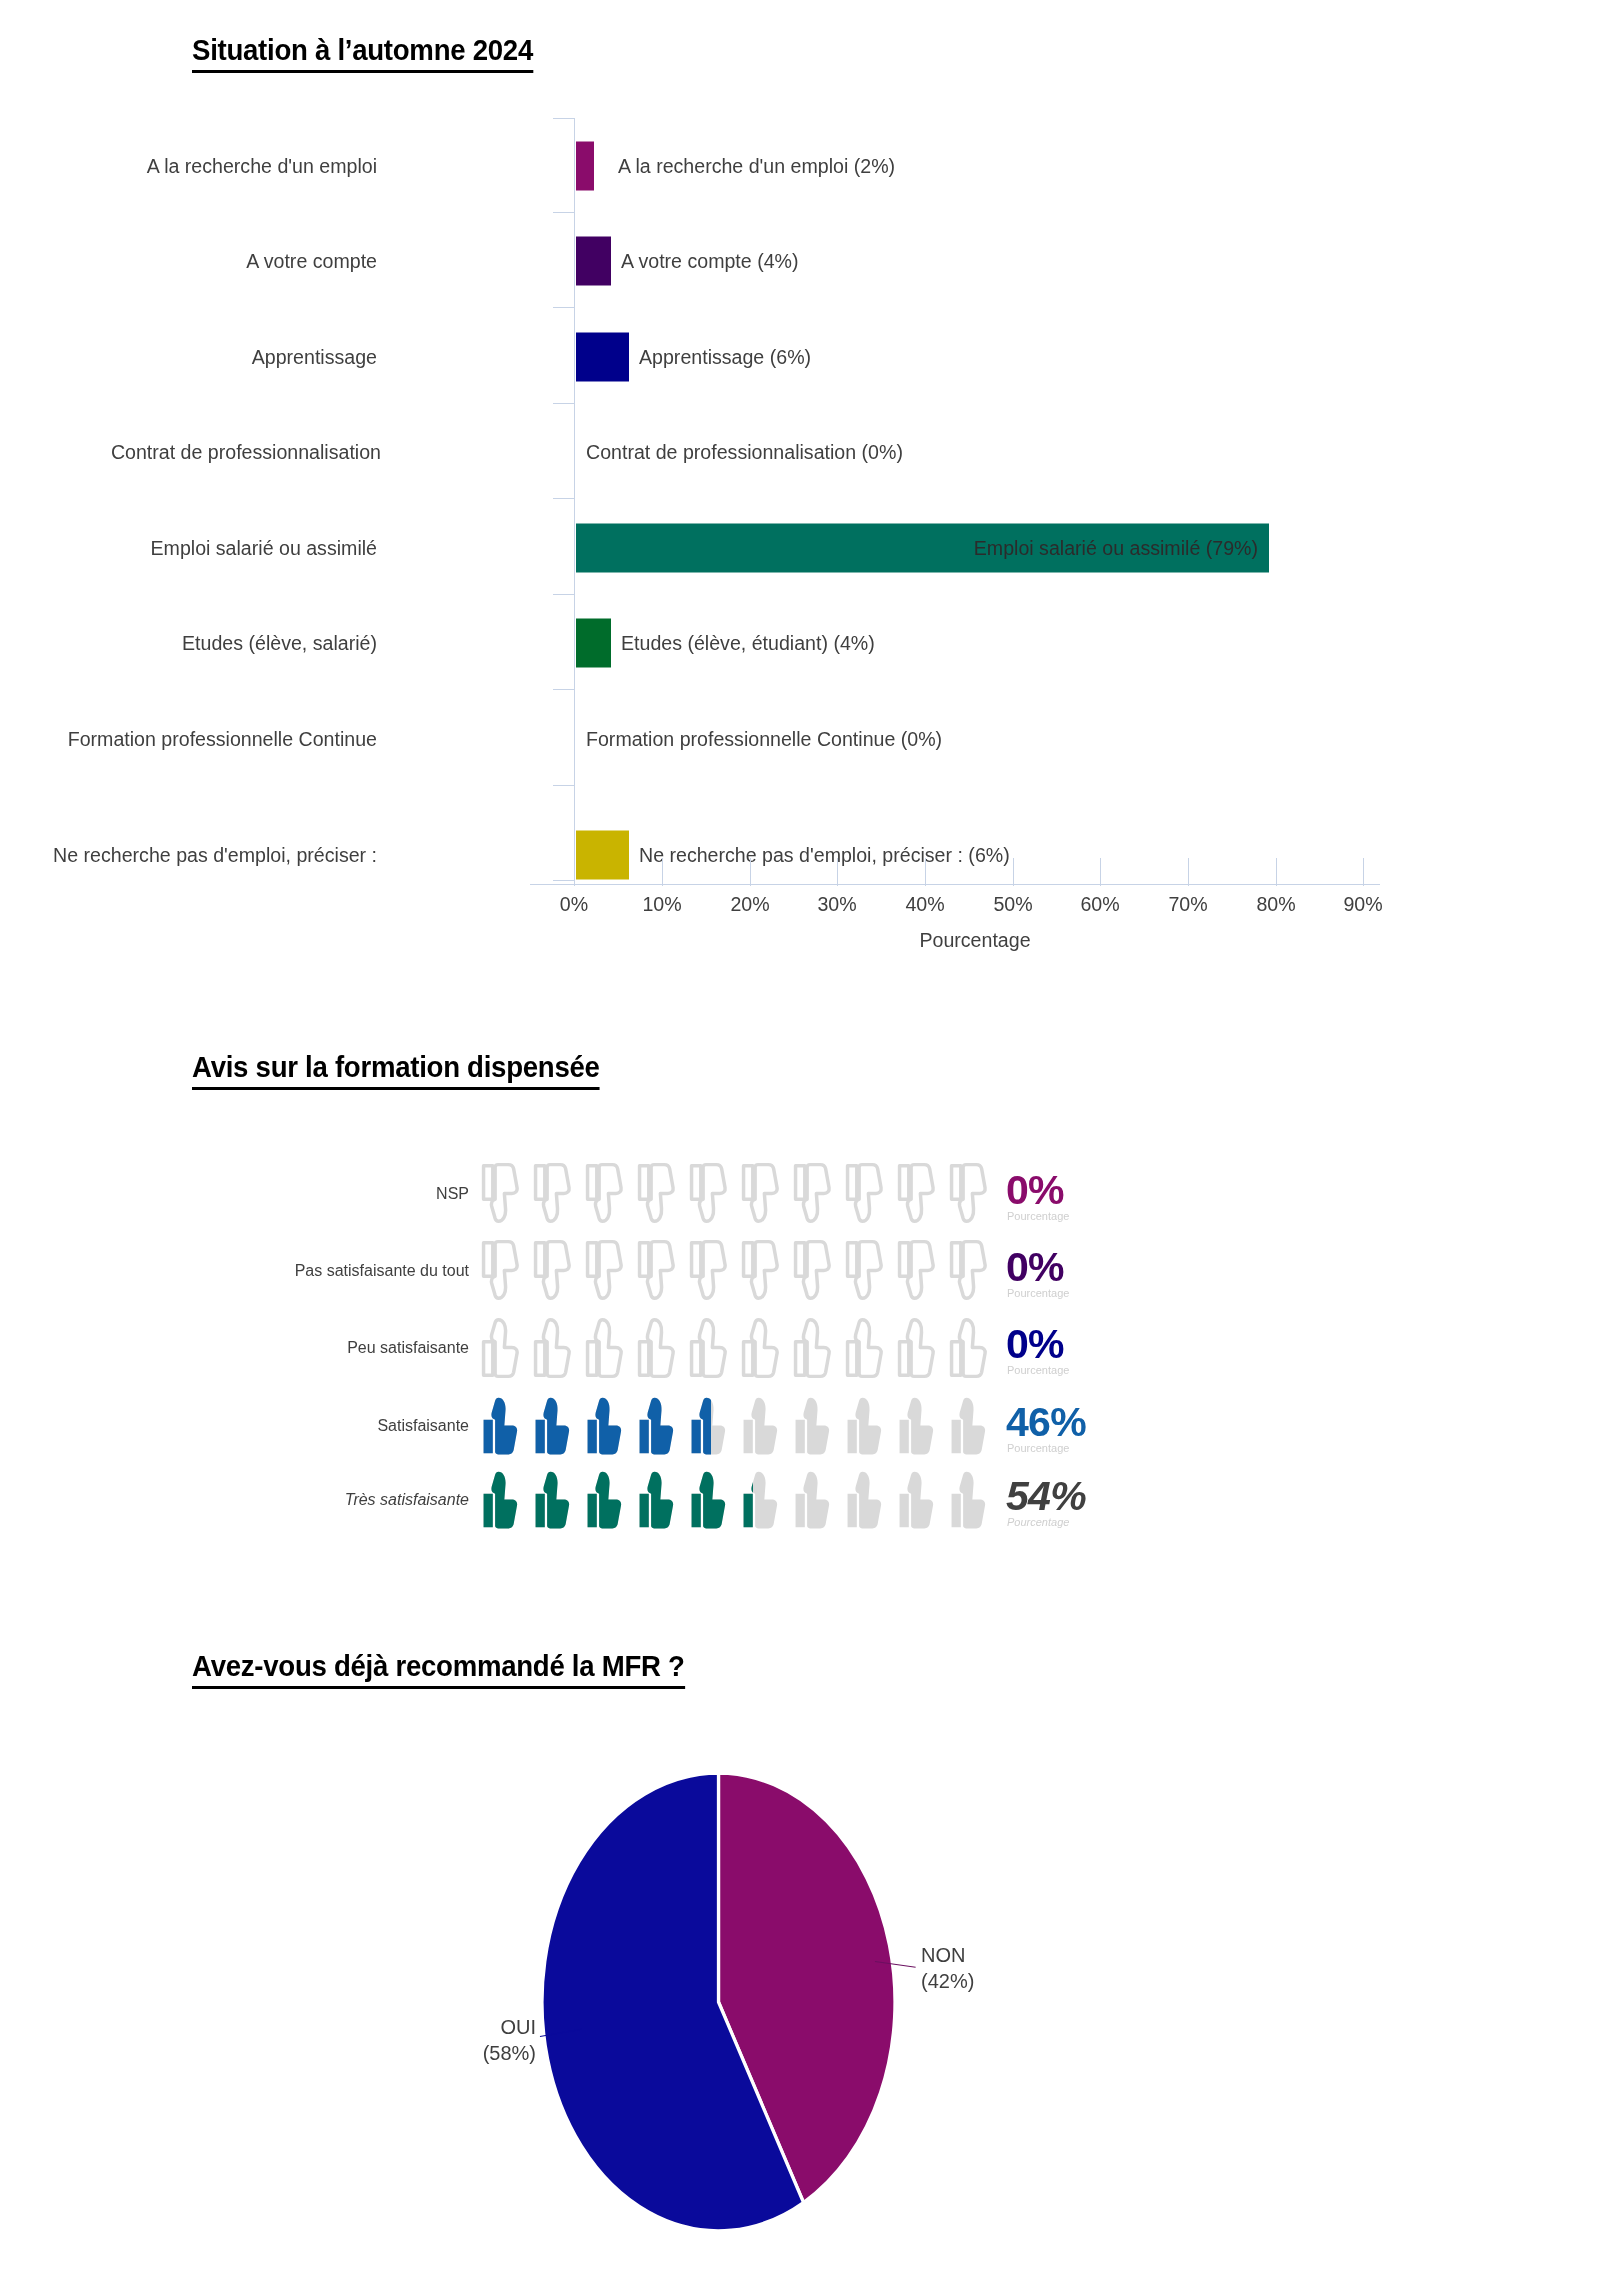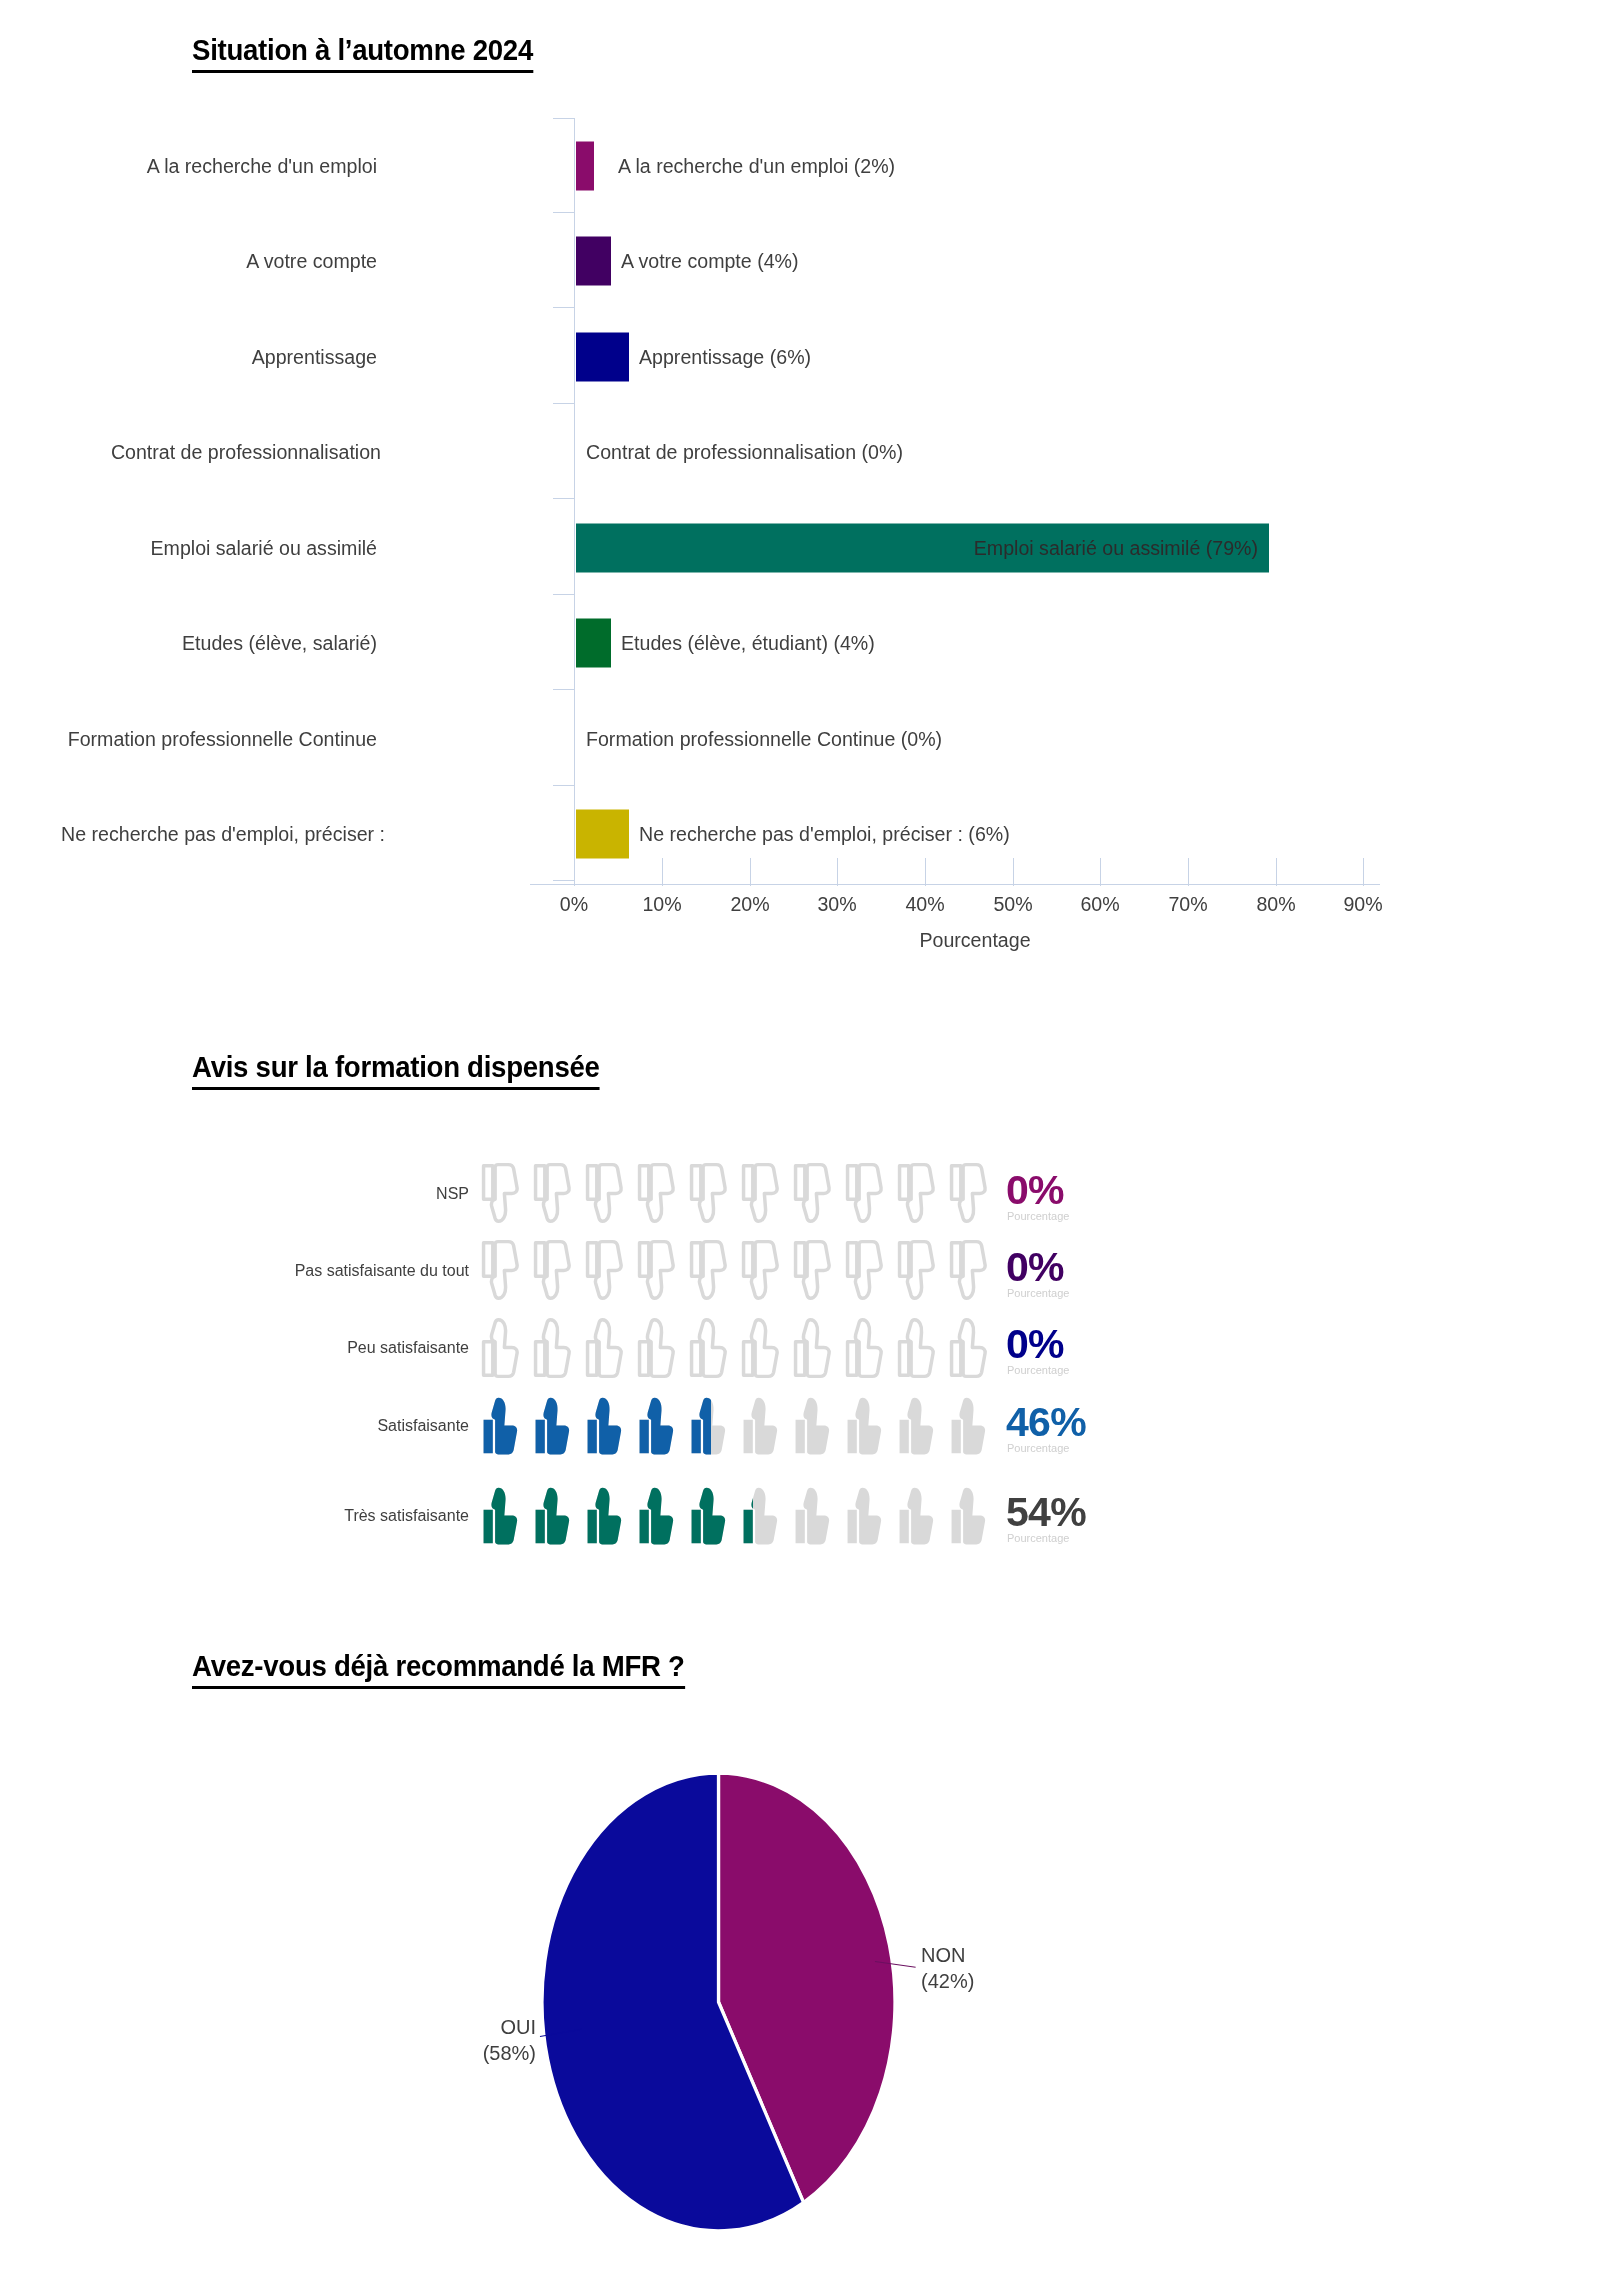--- a/index.html
+++ b/index.html
@@ -266,21 +266,21 @@
       </div>
       <div class="bar-row" style="top: 484px;">
         <div class="cat-label" style="right: 1062px;">Etudes (élève, salarié)</div>
         <div class="bar-rect" style="left: 576px; width: 35px; background: rgb(0, 108, 43);"></div>
         <div class="bar-value-label" style="left: 621px;">Etudes (élève, étudiant) (4%)</div>
       </div>
       <div class="bar-row" style="top: 580px;">
         <div class="cat-label" style="right: 1062px;">Formation professionnelle Continue</div>
         <div class="bar-value-label" style="left: 586px;">Formation professionnelle Continue (0%)</div>
       </div>
-      <div class="bar-row" style="top: 675px; padding-left: 8px;">
+      <div class="bar-row" style="top: 696px;">
         <div class="cat-label" style="right: 1062px;">Ne recherche pas d'emploi, préciser :</div>
         <div class="bar-rect" style="left: 576px; width: 53px; background: rgb(201, 180, 0);"></div>
         <div class="bar-value-label" style="left: 639px;">Ne recherche pas d'emploi, préciser : (6%)</div>
       </div>
     </div>
   <div id="bar-ticks">
       <div class="xtick" style="left: 574px;"></div>
       <div class="xtick-label" style="left: 574px;">0%</div>
       <div class="xtick" style="left: 662px;"></div>
       <div class="xtick-label" style="left: 662px;">10%</div>
@@ -562,21 +562,21 @@
         </div>
         <div class="thumb-slot">
           <svg viewBox="0 0 90 112">
             <path d="M20 46 L20 104 L36 104 L36 46 Z M40 46 L40 102 C40 104 42 106 45 106 L63 106 C68 106 71 103 72 99 L78 66 C79 60 75 56 69 56 L56 56 L58 30 C59 18 54 8 46 8 C43 8 41 10 40 13 L34 34 C33 39 34 42 36 44 Z" fill="#D9D9D9" stroke="none"></path>
           </svg>
         </div>
       </div>
       <div class="thumb-pct" style="color: rgb(16, 96, 168);">46%</div>
       <div class="thumb-pct-sub">Pourcentage</div>
     </div>
-    <div class="thumb-row" style="top: 322px;">
+    <div class="thumb-row" style="top: 306px; font-style: italic;">
       <div class="thumb-row-label">Très satisfaisante</div>
       <div class="thumb-icons">
         <div class="thumb-slot">
           <svg viewBox="0 0 90 112">
             <path d="M20 46 L20 104 L36 104 L36 46 Z M40 46 L40 102 C40 104 42 106 45 106 L63 106 C68 106 71 103 72 99 L78 66 C79 60 75 56 69 56 L56 56 L58 30 C59 18 54 8 46 8 C43 8 41 10 40 13 L34 34 C33 39 34 42 36 44 Z" fill="#D9D9D9" stroke="none"></path>
           </svg>
           <div class="thumb-fill-clip" style="width: 52px;">
             <svg viewBox="0 0 90 112" width="52" height="73" style="position: absolute; left: 0px; top: 0px;">
               <path d="M20 46 L20 104 L36 104 L36 46 Z M40 46 L40 102 C40 104 42 106 45 106 L63 106 C68 106 71 103 72 99 L78 66 C79 60 75 56 69 56 L56 56 L58 30 C59 18 54 8 46 8 C43 8 41 10 40 13 L34 34 C33 39 34 42 36 44 Z" fill="#00705F"></path>
             </svg>

